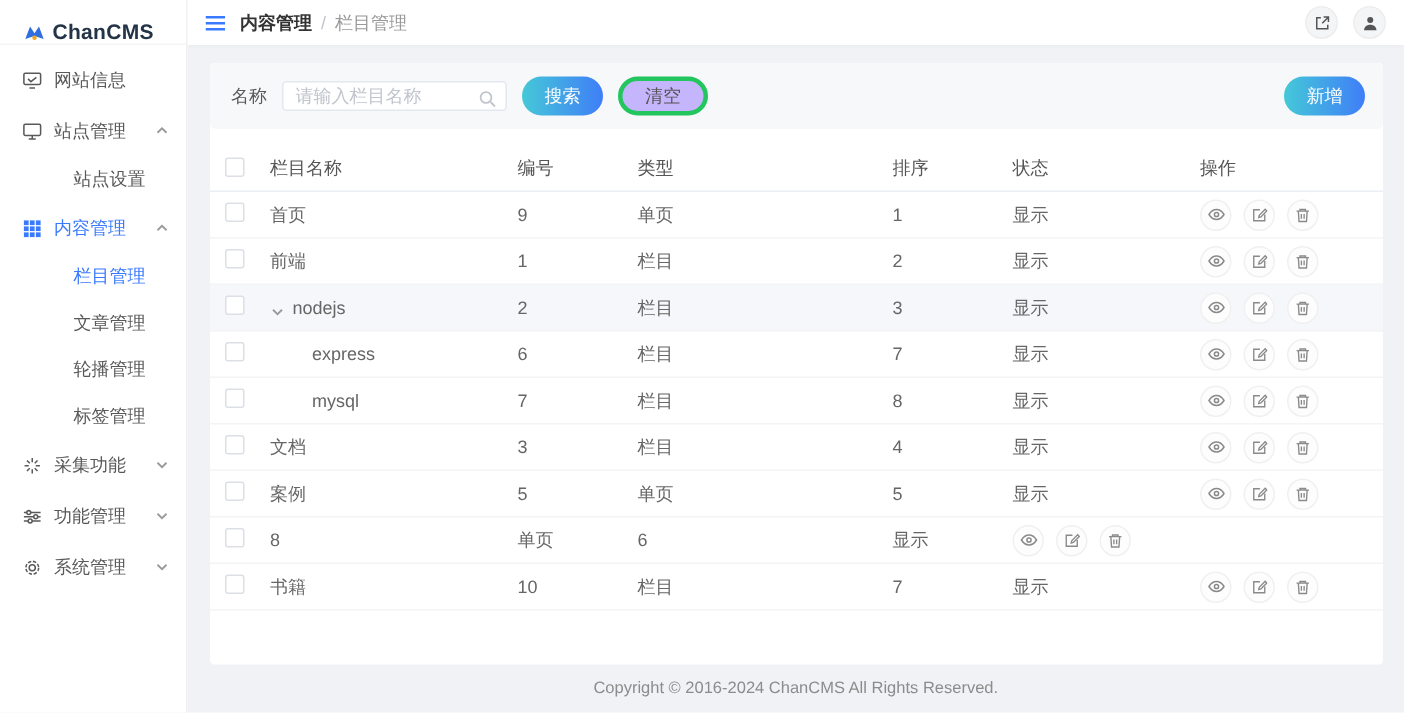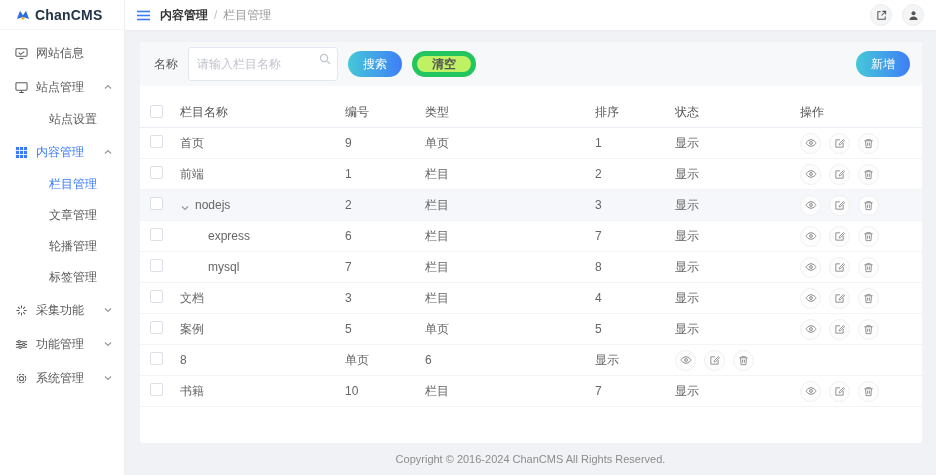--- a/index.html
+++ b/index.html
@@ -2,21 +2,21 @@
 <html><head>
 <meta charset="utf-8">
 <style>
   * { margin:0; padding:0; box-sizing:border-box; }
   html,body { width:936px; height:475px; overflow:hidden; }
   body { font-family:"Liberation Sans","DejaVu Sans",sans-serif; font-size:12px; color:#666; background:#f0f2f5; }
   .app { display:flex; width:936px; height:475px; }
 
   
   .sidebar { width:125px; background:#fff; border-right:1px solid #f0f0f0; flex:none; display:flex; flex-direction:column; }
-  .logo { height:30px; display:flex; align-items:center; gap:5px; padding-left:16px; border-bottom:1px solid #f5f5f5; }
+  .logo { height:30px; display:flex; align-items:flex-end; gap:5px; padding-left:16px; border-bottom:1px solid #f5f5f5; }
   .logo-text { font-weight:bold; font-size:14px; color:#233447; letter-spacing:.2px; }
   .nav { padding-top:6px; }
   .nav-item { height:34px; display:flex; align-items:center; gap:8px; padding:0 12px 0 14px; color:#595959; cursor:pointer; }
   .nav-item .lbl { flex:1; white-space:nowrap; }
   .nav-sub { height:31px; display:flex; align-items:center; padding-left:37px; color:#595959; cursor:pointer;margin-left:12px; }
   .active-blue { color:#3a7afe; }
   .icon12 { width:14px; height:14px; display:inline-flex; align-items:center; justify-content:center; flex:none; }
   .chev { flex:none; display:inline-flex; }
 
   
@@ -29,26 +29,26 @@
   .topbar-spacer { flex:1; }
   .circle-btn { width:22px; height:22px; border-radius:50%; background:#f4f5f7; border:1px solid #ededed; display:flex; align-items:center; justify-content:center; cursor:pointer; }
 
   
   .main { flex:1; padding:12px 14px 0 15px; min-height:0; }
   .card { background:#fff; border-radius:3px; height:401px; }
 
   .filterbar { background:#f7f8fa; border-radius:4px; height:44px; display:flex; align-items:center; padding:0 12px 0 14px; gap:10px; }
   .f-label { color:#595959; }
   .inp-wrap { position:relative; }
-  .inp { width:150px; height:34px; border:1px solid #e4e7ed; border-radius:3px; background:#fff; padding:0 26px 0 8px; font-size:12px; color:#333; outline:none; font-family:inherit; }
+  .inp { width:150px; height:20px; border:1px solid #e4e7ed; border-radius:3px; background:#fff; padding:0 26px 0 8px; font-size:12px; color:#333; outline:none; font-family:inherit; }
   .inp::placeholder { color:#c0c4cc; }
   .inp-ico { position:absolute; right:7px; top:6px; }
   .pill { height:26px; border:none; border-radius:13px; padding:0 15px; font-size:12px; cursor:pointer; font-family:inherit; }
   .pill-primary { background:linear-gradient(90deg,#45c8d8,#3f7ef7); color:#fff; }
-  .pill-plain { background:#bef264; border:5px solid #22c55e; color:#555;font-weight:bold; }
+  .pill-plain { background:#c4b5fd; border:3px solid #22c55e; color:#555; }
   .f-spacer { flex:1; }
 
   
   .tbl { margin-top:12px; }
   .trow { display:grid; grid-template-columns:40px 165px 80px 170px 80px 125px 1fr; align-items:center; height:31px; border-bottom:1px solid #f4f4f5; color:#666; }
   .thead { height:30px; color:#555; border-bottom:1px solid #ebeef5; }
   .trow.hl { background:#f5f7fa; }
   .cell-cb { padding-left:10px; }
   .cbox { width:13px; height:13px; border:1px solid #dcdfe6; border-radius:2px; background:#fff; display:inline-block; cursor:pointer; }
   .cell-name { display:flex; align-items:flex-end; gap:5px; }

